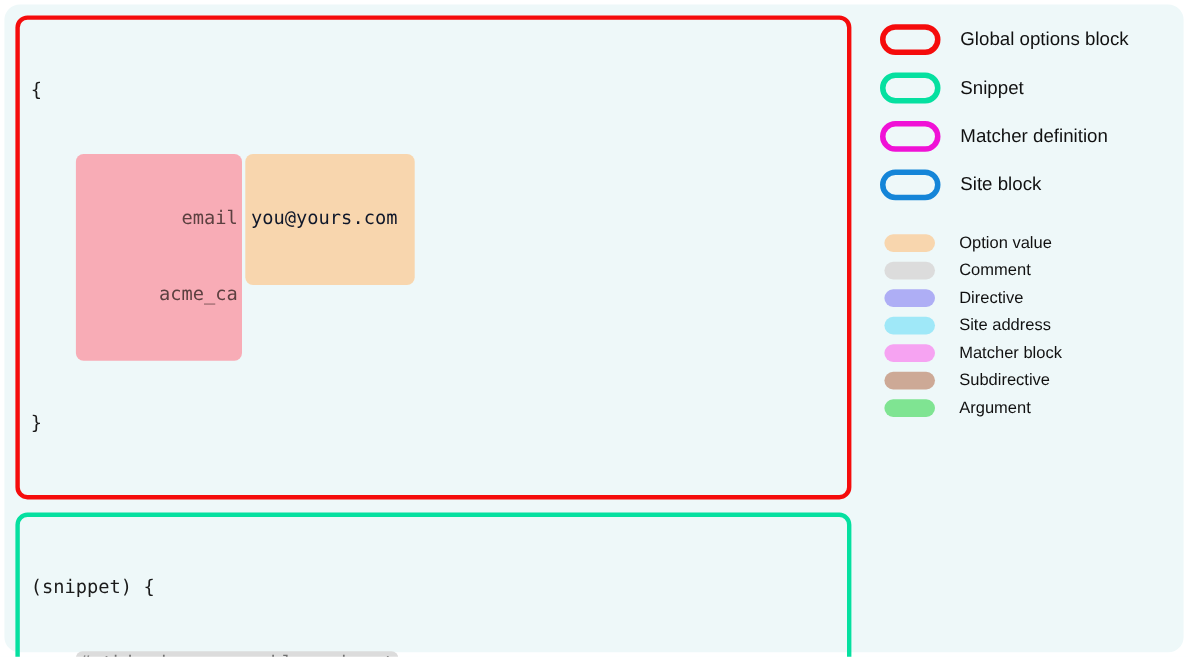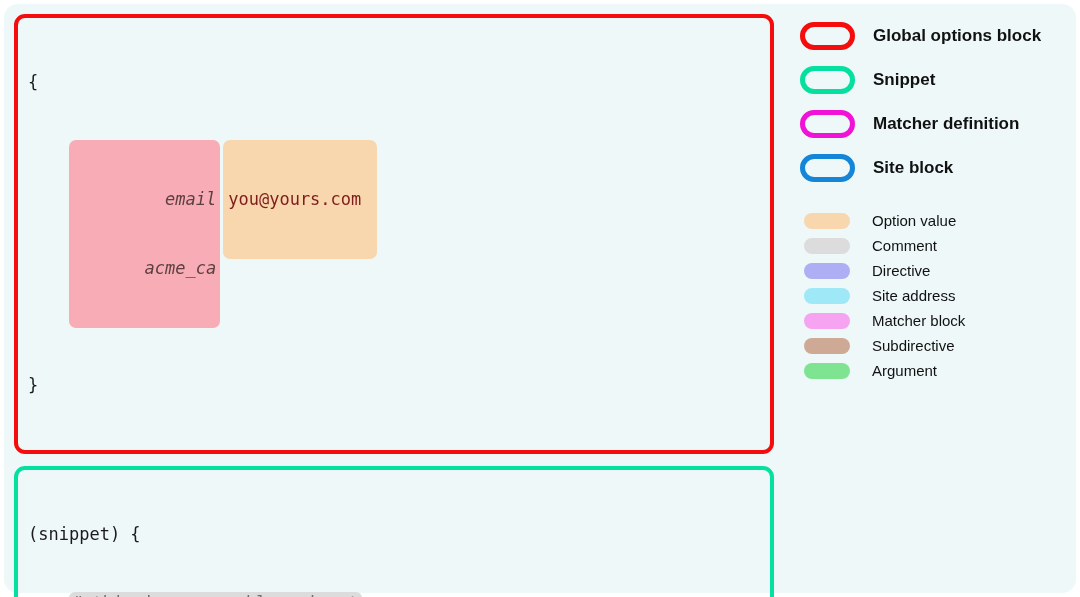--- a/index.html
+++ b/index.html
@@ -77,45 +77,43 @@
   .optrow {
     display: flex;
     align-items: flex-start;
   }
   .optrow .gutter { width: 4ch; display: inline-block; }
   .opt-names-pill {
     background: #f8acb6;
     border-radius: 7px;
     padding: 2px 4px;
     color: #5c4040;
-    font-style: italic;
   }
   .opt-values-pill {
     background: #f8d6ae;
     border-radius: 7px;
     padding: 2px 5px;
     margin-left: 3px;
-    color: #7f1d1d;
+    color: #0f172a;
   }
   .opt-names-pill div, .opt-values-pill div { height: 23px; white-space: pre; }
   .opt-names-pill div { text-align: right; }
 
   
   .legend-col {
     position: absolute;
     left: 800px;
     top: 14px;
     width: 266px;
   }
 
   .legend-outline-item {
     display: flex;
     align-items: center;
     height: 44px;
-    font-weight: bold;
   }
   .outline-pill {
     box-sizing: border-box;
     width: 55px;
     height: 28px;
     border-radius: 14px;
     border: 5px solid #000;
     flex: 0 0 auto;
   }
   .legend-label {

